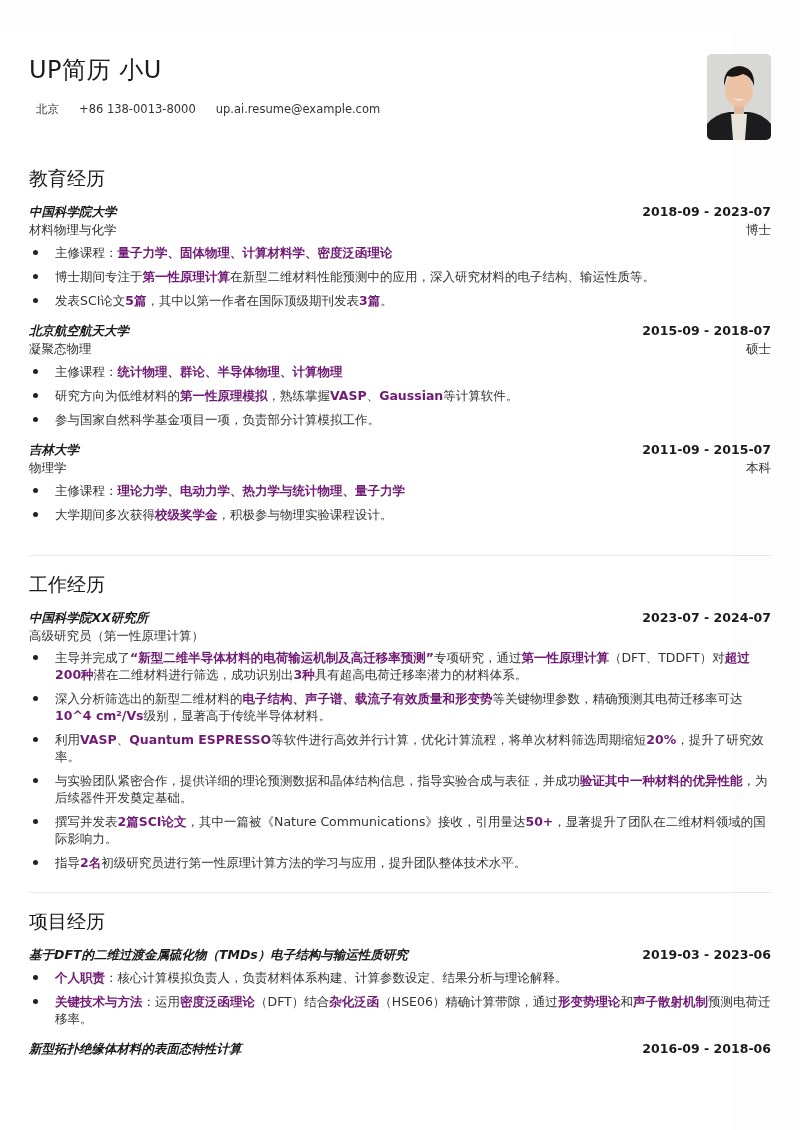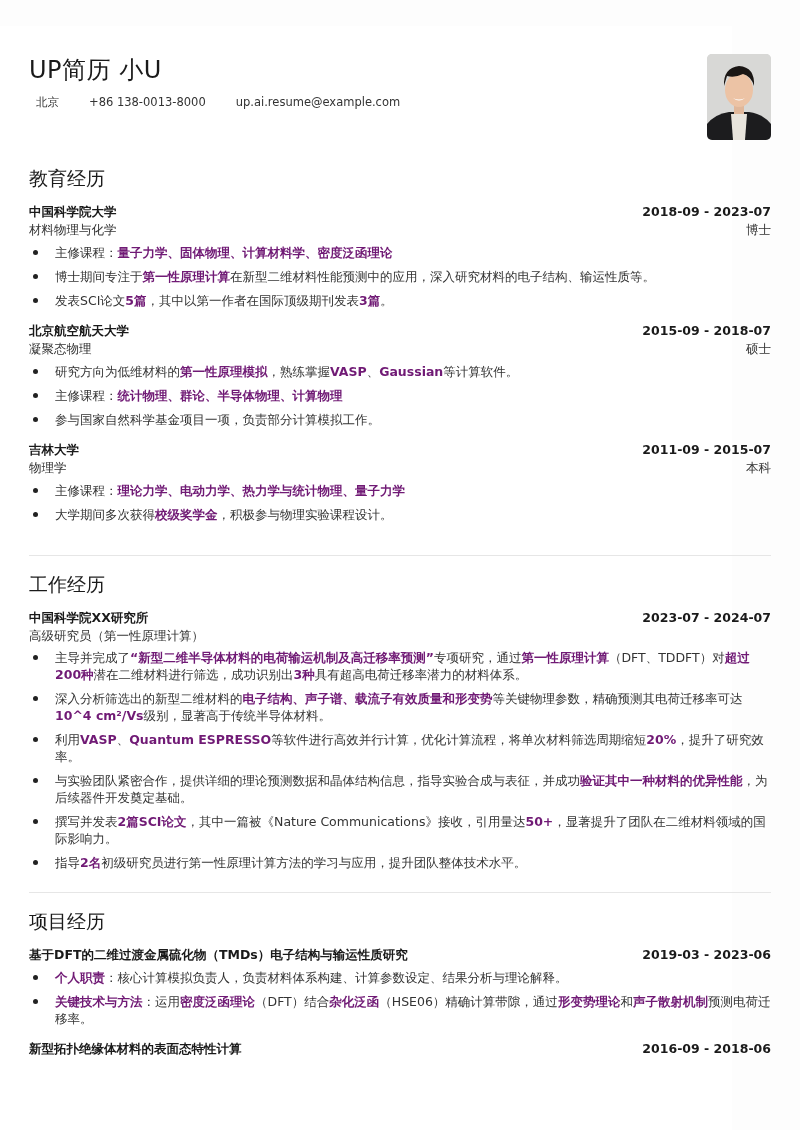--- a/index.html
+++ b/index.html
@@ -1,28 +1,28 @@
 <!DOCTYPE html>
 <html><head>
 <meta charset="utf-8">
 <style>
   * { box-sizing: border-box; margin: 0; padding: 0; }
   html, body { width: 800px; height: 1130px; overflow: hidden; background: #fdfdfd; }
   body { font-family: "DejaVu Sans", "Liberation Sans", sans-serif; color: #222; font-size: 12.5px; position: relative; }
   .page { position: absolute; left: 0; top: 26px; width: 732px; height: 1104px; background: #ffffff; }
   .header { position: absolute; left: 29px; top: 28px; }
   .name { font-size: 24px; font-weight: 500; color: #1a1a1a; letter-spacing: 0.5px; }
-  .contact { margin-top: 9px; font-size: 11.5px; color: #333; display: flex; gap: 10px; padding-left: 7px; }
+  .contact { margin-top: 16px; font-size: 11.5px; color: #333; display: flex; gap: 0; padding-left: 7px; }
   .contact span { margin-right: 20px; }
   .photo { position: absolute; left: 707px; top: 28px; width: 64px; height: 86px; border-radius: 5px; overflow: hidden; background: #d6d6d4; }
   .section { position: absolute; left: 29px; width: 742px; }
   .section-title { font-size: 19px; font-weight: 400; color: #1a1a1a; margin-bottom: 12px; }
   .entry { margin-bottom: 14px; }
   .row { display: flex; justify-content: space-between; align-items: baseline; }
-  .org { font-size: 12.5px; font-weight: 700; color: #1a1a1a; }
+  .org { font-size: 12.5px; font-weight: 700; color: #1a1a1a; font-style: italic; }
   .date { font-size: 12.5px; font-weight: 700; color: #1a1a1a; }
   .sub { font-size: 12.5px; color: #333; line-height: 17px; }
   .degree { font-size: 12.5px; color: #333; }
   ul.bullets { list-style: none; margin-top: 5px; }
   ul.bullets li { position: relative; padding-left: 26px; font-size: 12.5px; line-height: 17px; color: #333; margin-bottom: 7px; }
   ul.bullets li::before { content: ""; position: absolute; left: 4px; top: 6px; width: 5px; height: 5px; border-radius: 50%; background: #222; }
   b { font-weight: 700; color: #701a75; }
   .divider { position: absolute; left: 29px; width: 742px; height: 1px; background: #e6e6e6; }
 </style>
 </head>
@@ -72,22 +72,22 @@
         <div class="entry">
           <div class="row">
             <span class="org">北京航空航天大学</span>
             <span class="date">2015-09 - 2018-07</span>
           </div>
           <div class="row">
             <span class="sub">凝聚态物理</span>
             <span class="degree">硕士</span>
           </div>
           <ul class="bullets">
+            <li>主修课程：<b>统计物理、群论、半导体物理、计算物理</b></li>
             <li>研究方向为低维材料的<b>第一性原理模拟</b>，熟练掌握<b>VASP</b>、<b>Gaussian</b>等计算软件。</li>
-            <li>主修课程：<b>统计物理、群论、半导体物理、计算物理</b></li>
             <li>参与国家自然科学基金项目一项，负责部分计算模拟工作。</li>
           </ul>
         </div>
         <div class="entry">
           <div class="row">
             <span class="org">吉林大学</span>
             <span class="date">2011-09 - 2015-07</span>
           </div>
           <div class="row">
             <span class="sub">物理学</span>

